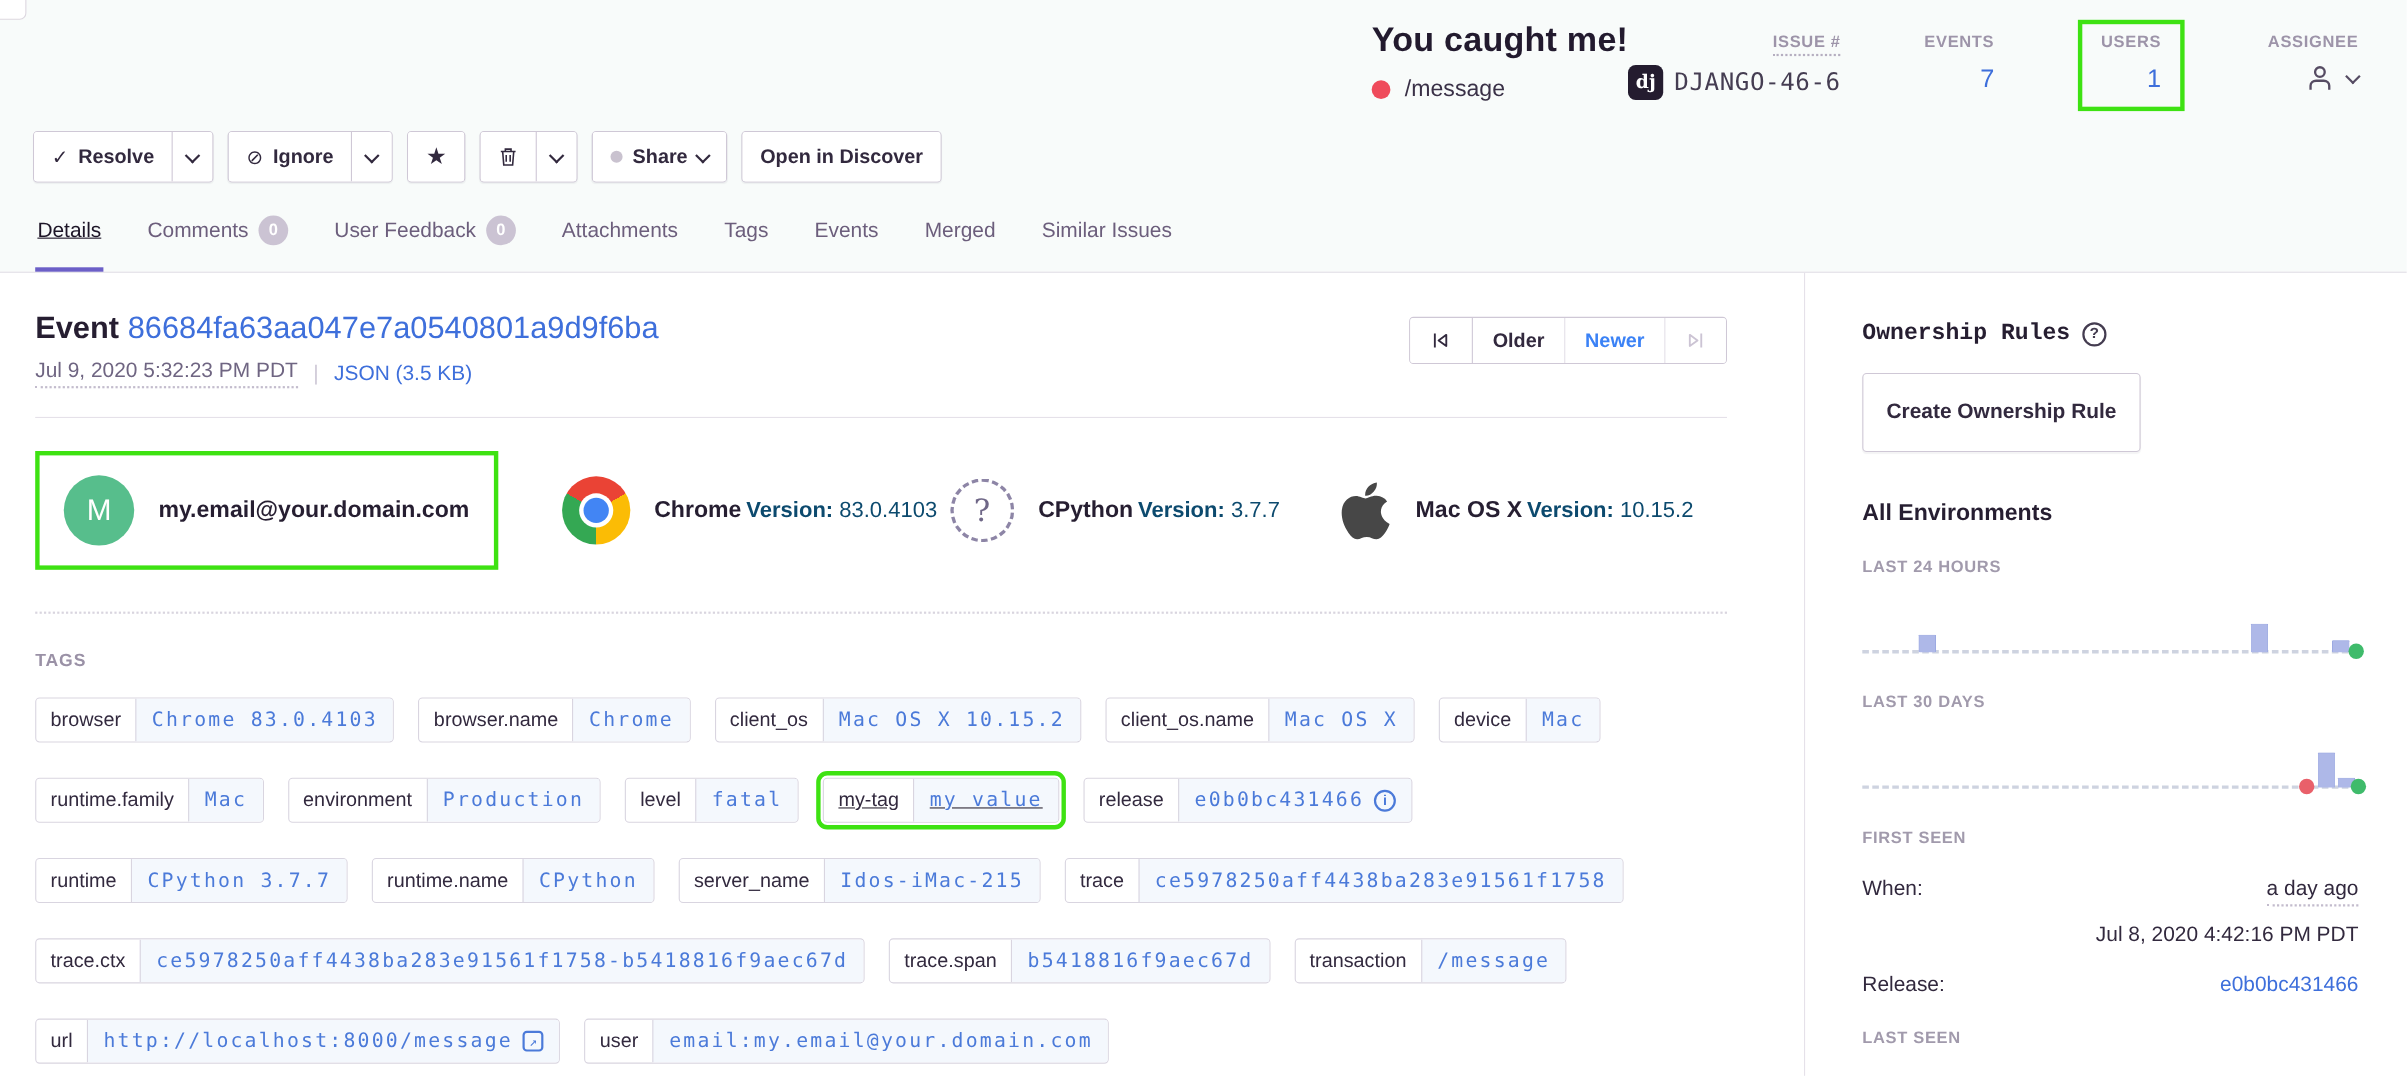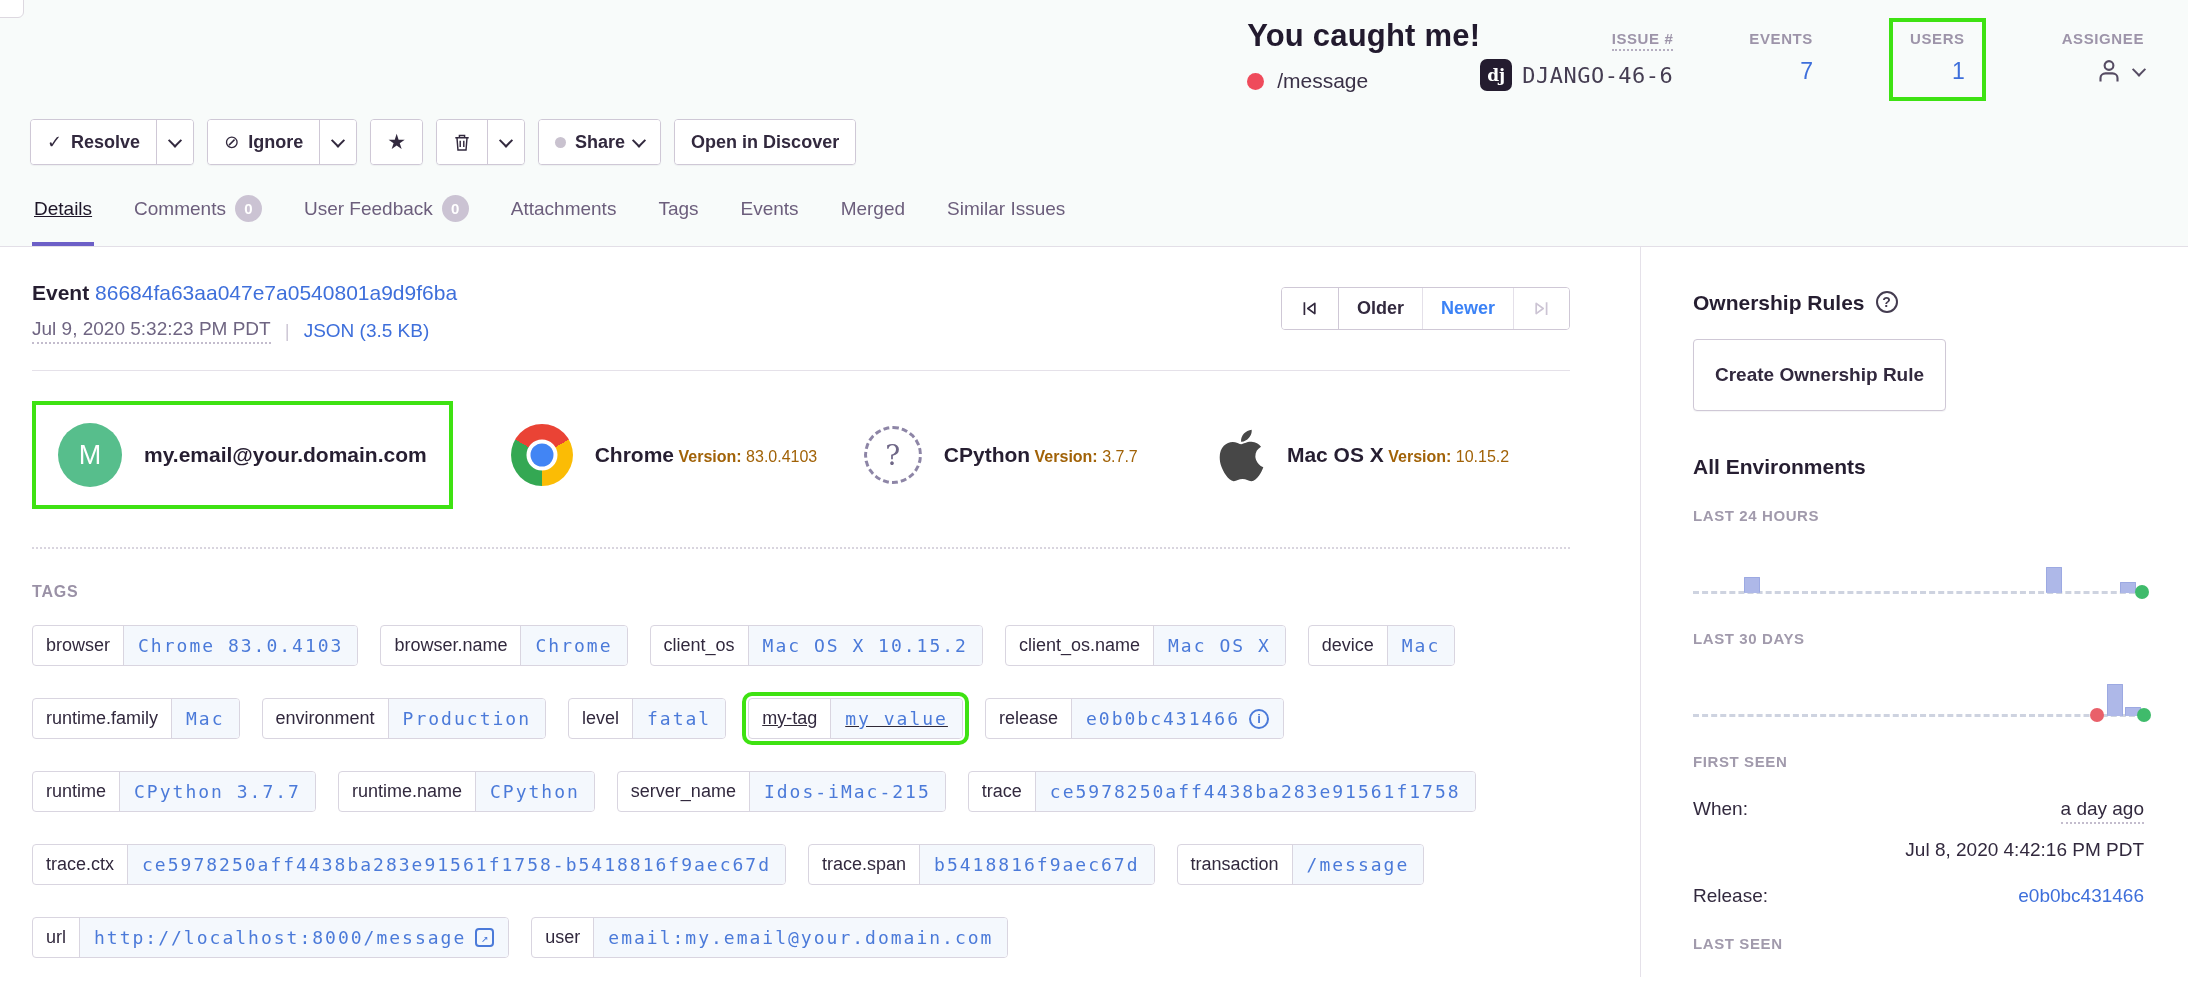--- a/index.html
+++ b/index.html
@@ -74,21 +74,21 @@
          font-family: inherit; font-size: 19px; color: #6c5e7c; padding: 0 2px 20px; border-bottom: 4px solid transparent; }
   .tab.active { color: #1d1527; border-bottom-color: var(--purple); text-decoration: underline; }
   .tab-badge { background: #cbc3d3; color: #fff; min-width: 27px; height: 27px; border-radius: 14px;
                font-size: 15px; font-weight: bold; display: inline-flex; align-items: center; justify-content: center; }
 
   
   .content { display: flex; height: 730px; }
   .main { width: 1640px; padding: 34px 70px 0 32px; }
 
   .event-header { display: flex; justify-content: space-between; align-items: flex-start; }
-  .event-title-line { font-size: 21px; }
+  .event-title-line { font-size: 28px; }
   .event-label { font-weight: bold; color: #261e31; }
   a.link { color: var(--blue); text-decoration: none; cursor: pointer; }
   .event-meta-line { margin-top: 13px; font-size: 19px; color: #6f6582; display: flex; align-items: center; gap: 14px; }
   .dotted-underline { border-bottom: 2px dotted #c3bccd; padding-bottom: 2px; }
   .meta-sep { color: #cfc9d7; }
 
   .nav-group { display: inline-flex; border: 1px solid var(--border); border-radius: 4px; background: #fff; overflow: hidden; margin-top: 6px; }
   .nav-seg { display: flex; align-items: center; justify-content: center; padding: 10px 18px; font-size: 18px;
              background: #fff; border: none; color: #32293e; font-weight: bold; cursor: pointer; min-width: 56px; }
   .nav-seg + .nav-seg { border-left: 1px solid var(--border); }
@@ -111,21 +111,21 @@
     background: conic-gradient(from -60deg, #ea4335 0deg 120deg, #fbbc05 120deg 240deg, #34a853 240deg 360deg); }
   .card-icon.chrome::before { content:""; position:absolute; left:50%; top:50%; transform:translate(-50%,-50%);
     width: 31px; height: 31px; background:#fff; border-radius:50%; }
   .card-icon.chrome::after { content:""; position:absolute; left:50%; top:50%; transform:translate(-50%,-50%);
     width: 23px; height: 23px; background:#4285f4; border-radius:50%; }
   .card-icon.question { width: 58px; height: 58px; border-radius: 50%; border: 3px dashed #8d85a6;
                         color: #6f6787; font-size: 28px; font-family: "DejaVu Serif", serif; }
   .card-icon.apple svg { display: block; }
   .card-text { min-width: 0; }
   .card-title { font-size: 21px; font-weight: bold; color: #261e31; white-space: nowrap; }
-  .card-sub { margin-top: 9px; font-size: 16px; color: #a16207; }
+  .card-sub { margin-top: 9px; font-size: 20px; color: #0c4a6e; }
   .card-sub b { font-weight: bold; }
 
   .dotted-divider { border: none; border-top: 2px dotted #d9d5df; margin: 2px 0 0; }
 
   
   .tags-heading { margin: 34px 0 24px; font-size: 16px; font-weight: bold; letter-spacing: 0.8px; color: #9a91a6; }
   .tags-wrap { display: flex; flex-wrap: wrap; gap: 32px 22px; max-width: 1534px; }
   .tag-pill { display: inline-flex; align-items: stretch; border: 1px solid #d9d5e0; border-radius: 4px;
               background: #fff; overflow: hidden; cursor: pointer; }
   .tag-pill.hl { outline: 4px solid var(--green-hl); outline-offset: 2px; text-decoration: underline; }
@@ -134,21 +134,21 @@
                font-family: "DejaVu Sans Mono", monospace; font-size: 18px; letter-spacing: 2px;
                color: var(--mono-blue); white-space: nowrap; display: flex; align-items: center; gap: 9px; }
   .info-icon { width: 20px; height: 20px; border: 2px solid var(--mono-blue); border-radius: 50%;
                font-family: "Liberation Sans", sans-serif; font-size: 13px; font-weight: bold; letter-spacing: 0;
                display: inline-flex; align-items: center; justify-content: center; flex: none; }
   .ext-icon { width: 19px; height: 19px; border: 2px solid var(--mono-blue); border-radius: 4px;
               font-size: 12px; letter-spacing: 0; display: inline-flex; align-items: center; justify-content: center; flex: none; }
 
   
   .sidebar { width: 548px; border-left: 1px solid var(--border-light); padding: 44px 44px 0 52px; }
-  .sb-title { font-size: 21px; font-weight: bold; color: #261e31; display: flex; gap: 11px; }
+  .sb-title { font-size: 21px; font-weight: bold; color: #261e31; display: flex; align-items: center; gap: 11px; font-family: Liberation Mono, monospace; }
   .q-icon { width: 22px; height: 22px; border: 2px solid #443c50; border-radius: 50%; font-size: 14px; font-weight: bold;
             display: inline-flex; align-items: center; justify-content: center; color: #443c50; }
   .sb-btn { margin-top: 24px; padding: 24px 21px; font-size: 19px; font-weight: bold; color: #32293e;
             background: #fff; border: 1px solid var(--border); border-radius: 4px; cursor: pointer;
             box-shadow: 0 1px 1px rgba(40,30,60,.05); font-family: inherit; }
   .sb-env-title { margin-top: 44px; font-size: 21px; font-weight: bold; color: #261e31; }
   .sb-label { margin-top: 28px; font-size: 15px; font-weight: bold; letter-spacing: 0.6px; color: #a19aac; }
 
   .spark-chart { position: relative; height: 72px; margin-top: 6px; width: 100%; }
   .spark-baseline { position: absolute; left: 0; right: 0; bottom: 8px; border-top: 3px dashed var(--dash); }

